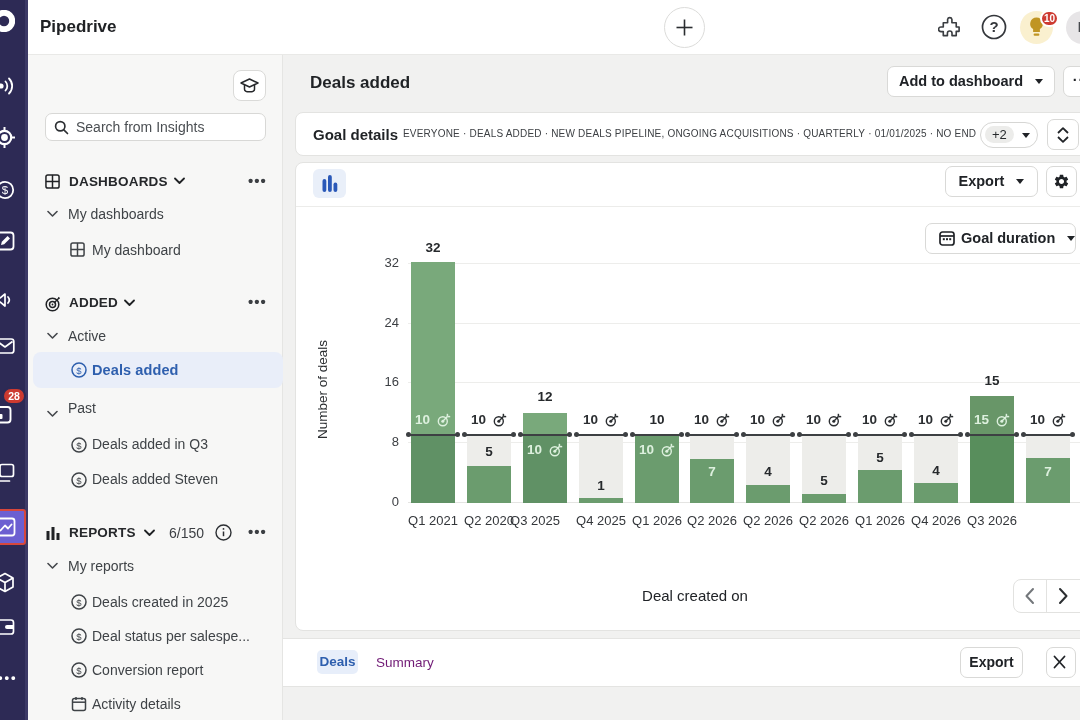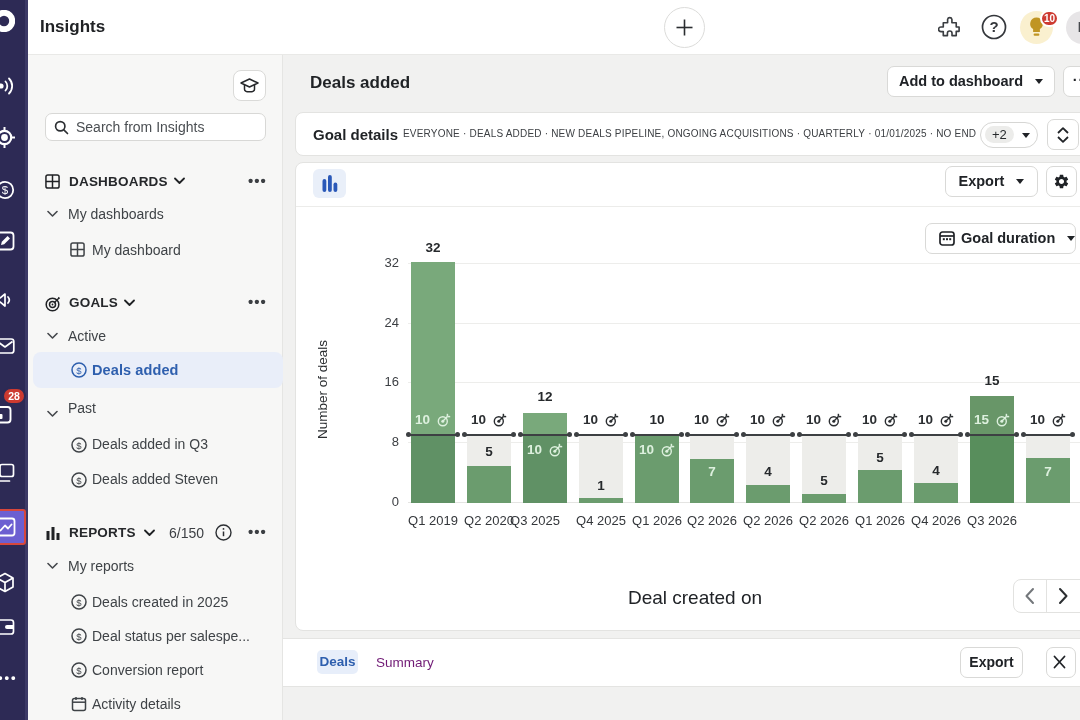--- a/index.html
+++ b/index.html
@@ -44,21 +44,21 @@
 .goalline:after { right:-2px; }
 .vlab { position:absolute; width:44px; text-align:center; font-size:13.5px; font-weight:bold; color:#26292c; }
 .vlab.white { color:#ddf0de; }
 .badge { position:absolute; width:60px; text-align:center; font-size:13.5px; font-weight:bold; color:#2b2e31; white-space:nowrap; }
 .badge svg { vertical-align:-2.5px; margin-left:3px; }
 </style>
 </head>
 <body>
 
 <div id="topbar">
-  <div id="title">Insights</div>
+  <div id="title">Pipedrive</div>
   <div id="plusbtn">
     <svg class="abs" style="left:11px;top:11px" width="17" height="17" viewBox="0 0 17 17">
         <line x1="8.5" y1="0.5" x2="8.5" y2="16.5" stroke="#2a2d30" stroke-width="1.6"></line>
         <line x1="0.5" y1="8.5" x2="16.5" y2="8.5" stroke="#2a2d30" stroke-width="1.6"></line>
       </svg>
   </div>
 
   <svg class="abs" style="left:938px;top:16px" width="24" height="23" viewBox="0 0 24 24">
       <path d="M9.5 3.5 9.5 7 5 7 5 11.5 2.5 11.5 a2.4 2.4 0 0 0 0 4.8 L5 16.3 5 20.5 9.3 20.5 9.3 18 a2.4 2.4 0 0 1 4.8 0 L14.1 20.5 18.5 20.5 18.5 16 21.5 16 21.5 11.5 18.5 11.5 18.5 7 14 7 14 3.5 a2.3 2.3 0 0 0 -4.5 0 Z" fill="none" stroke="#3a3d41" stroke-width="1.7" stroke-linejoin="round"></path>
     </svg>
@@ -187,21 +187,21 @@
     </svg>
   <div class="sb-item" style="left:64px;top:187px">My dashboard</div>
 
   <svg class="abs" style="left:17px;top:241px" width="16" height="16" viewBox="0 0 16 16">
       <circle cx="7.5" cy="8.5" r="6.3" fill="none" stroke="#202225" stroke-width="1.5"></circle>
       <circle cx="7.5" cy="8.5" r="3" fill="none" stroke="#202225" stroke-width="1.5"></circle>
       <circle cx="7.5" cy="8.5" r="0.9" fill="#202225"></circle>
       <line x1="9.5" y1="6.5" x2="14" y2="2" stroke="#202225" stroke-width="1.5" stroke-linecap="round"></line>
       <path d="M13.2 0.8 14.8 2.4 13 3 Z" fill="#202225"></path>
     </svg>
-  <div class="sb-head" style="left:41px;top:240px">GOALS</div>
+  <div class="sb-head" style="left:41px;top:240px">ADDED</div>
   <svg class="abs" style="left:96px;top:244px" width="11" height="8" viewBox="0 0 11 8">
       <path d="M1 1.5 5.5 6 10 1.5" fill="none" stroke="#202225" stroke-width="1.8" stroke-linecap="round" stroke-linejoin="round"></path>
     </svg>
   <div class="dots3" style="left:220px;top:238px">•••</div>
   <svg class="abs" style="left:19px;top:277px" width="11" height="8" viewBox="0 0 11 8">
       <path d="M1 1.5 5.5 6 10 1.5" fill="none" stroke="#45484c" stroke-width="1.6" stroke-linecap="round" stroke-linejoin="round"></path>
     </svg>
   <div class="sb-item" style="left:40px;top:273px">Active</div>
 
   <div class="abs" style="left:5px;top:297px;width:250px;height:36px;background:#e9eef9;border-radius:8px"></div>
@@ -447,34 +447,34 @@
 <div class="vlab" style="left:523px;top:389px">12</div>
 <div class="vlab" style="left:579px;top:478px">1</div>
 <div class="vlab" style="left:635px;top:412px">10</div>
 <div class="vlab white" style="left:690px;top:464px">7</div>
 <div class="vlab" style="left:746px;top:464px">4</div>
 <div class="vlab" style="left:802px;top:473px">5</div>
 <div class="vlab" style="left:858px;top:450px">5</div>
 <div class="vlab" style="left:914px;top:463px">4</div>
 <div class="vlab" style="left:970px;top:373px">15</div>
 <div class="vlab white" style="left:1026px;top:464px">7</div>
-<div class="xlab" style="left:405px">Q1 2019</div>
+<div class="xlab" style="left:405px">Q1 2021</div>
 <div class="xlab" style="left:461px">Q2 2020</div>
 <div class="xlab" style="left:507px">Q3 2025</div>
 <div class="xlab" style="left:573px">Q4 2025</div>
 <div class="xlab" style="left:629px">Q1 2026</div>
 <div class="xlab" style="left:684px">Q2 2026</div>
 <div class="xlab" style="left:740px">Q2 2026</div>
 <div class="xlab" style="left:796px">Q2 2026</div>
 <div class="xlab" style="left:852px">Q1 2026</div>
 <div class="xlab" style="left:908px">Q4 2026</div>
 <div class="xlab" style="left:964px">Q3 2026</div>
 </div>
 
-  <div class="abs" style="left:595px;top:587px;width:200px;text-align:center;font-size:19px;color:#202327">Deal created on</div>
+  <div class="abs" style="left:595px;top:587px;width:200px;text-align:center;font-size:15px;color:#202327">Deal created on</div>
 
   <div class="abs" style="left:1013px;top:579px;width:80px;height:34px;background:#fff;border:1px solid #e2e2e0;border-radius:8px"></div>
   <div class="abs" style="left:1046px;top:580px;width:1px;height:32px;background:#e2e2e0"></div>
   <svg class="abs" style="left:1024px;top:587px" width="11" height="18" viewBox="0 0 11 18">
       <path d="M9 2 2.5 9 9 16" fill="none" stroke="#73777b" stroke-width="2" stroke-linecap="round" stroke-linejoin="round"></path>
     </svg>
   <svg class="abs" style="left:1058px;top:587px" width="11" height="18" viewBox="0 0 11 18">
       <path d="M2 2 8.5 9 2 16" fill="none" stroke="#2b2e31" stroke-width="2" stroke-linecap="round" stroke-linejoin="round"></path>
     </svg>
 

